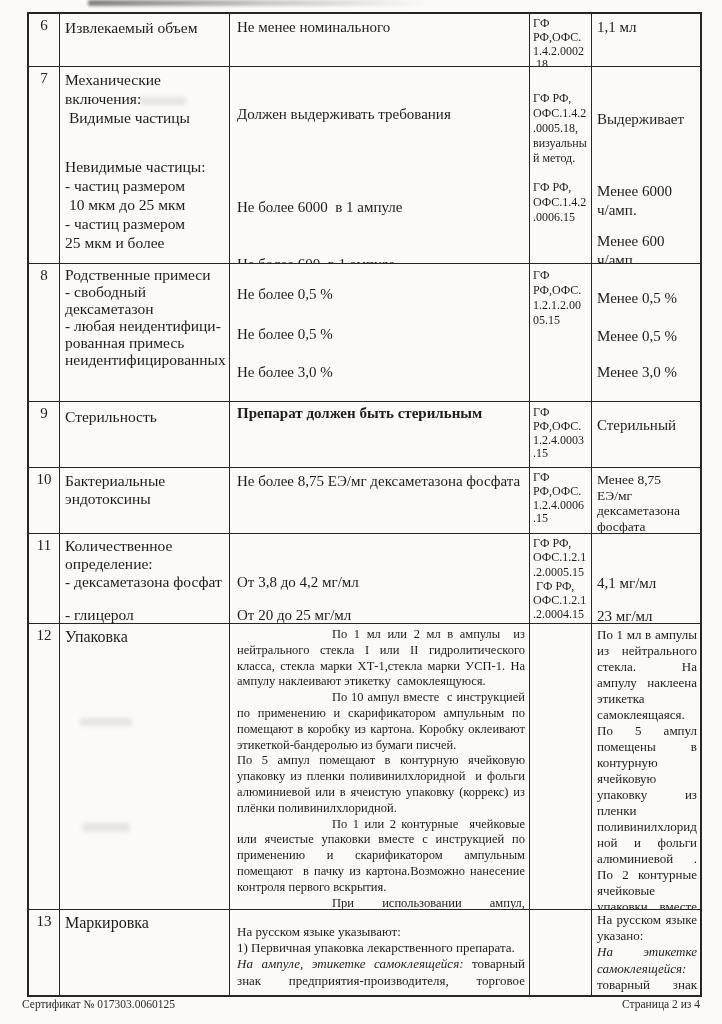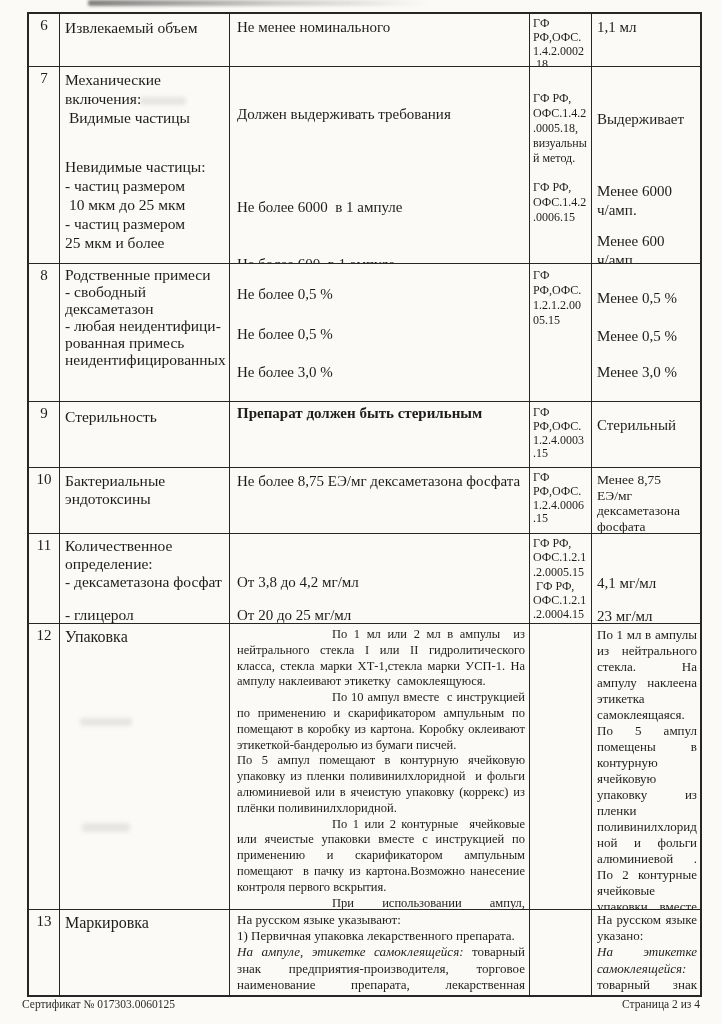--- a/index.html
+++ b/index.html
@@ -225,21 +225,21 @@
         </div>
       </div>
       <div class="trow" style="height: 85px;">
         <div class="cell cell-num">
           <div class="blk" style="margin-top: 3px;">13</div>
         </div>
         <div class="cell cell-name" style="font-size: 16px;">
           <div class="blk" style="margin-top: 3px;">Маркировка</div>
         </div>
         <div class="cell cell-req" style="font-size: 13px; line-height: 16.2px; text-align: justify;">
-          <div class="blk" style="margin-top: 2px;">На русском языке указывают:</div>
+          <div class="blk" style="margin-top: 14px;">На русском языке указывают:</div>
           <div class="blk">1) Первичная упаковка лекарственного препарата.</div>
           <div class="blk"><span style="font-style: italic;">На ампуле, этикетке самоклеящейся:</span><span> товарный знак предприятия-производителя, торговое наименование препарата, лекарственная форма,концентрацию, объем в миллилитрах, номер серии (последние четыре цифры обозначают месяц и год изготовления)и срок годности.</span></div>
         </div>
         <div class="cell cell-ref"></div>
         <div class="cell cell-res" style="font-size: 13px; line-height: 16.2px; text-align: justify;">
           <div class="blk" style="margin-top: 2px;">На русском языке указано:</div>
           <div class="blk"><span style="font-style: italic;">На этикетке самоклеящейся:</span><span> товарный знак предприятия-</span></div>
         </div>
       </div>
     </div>

